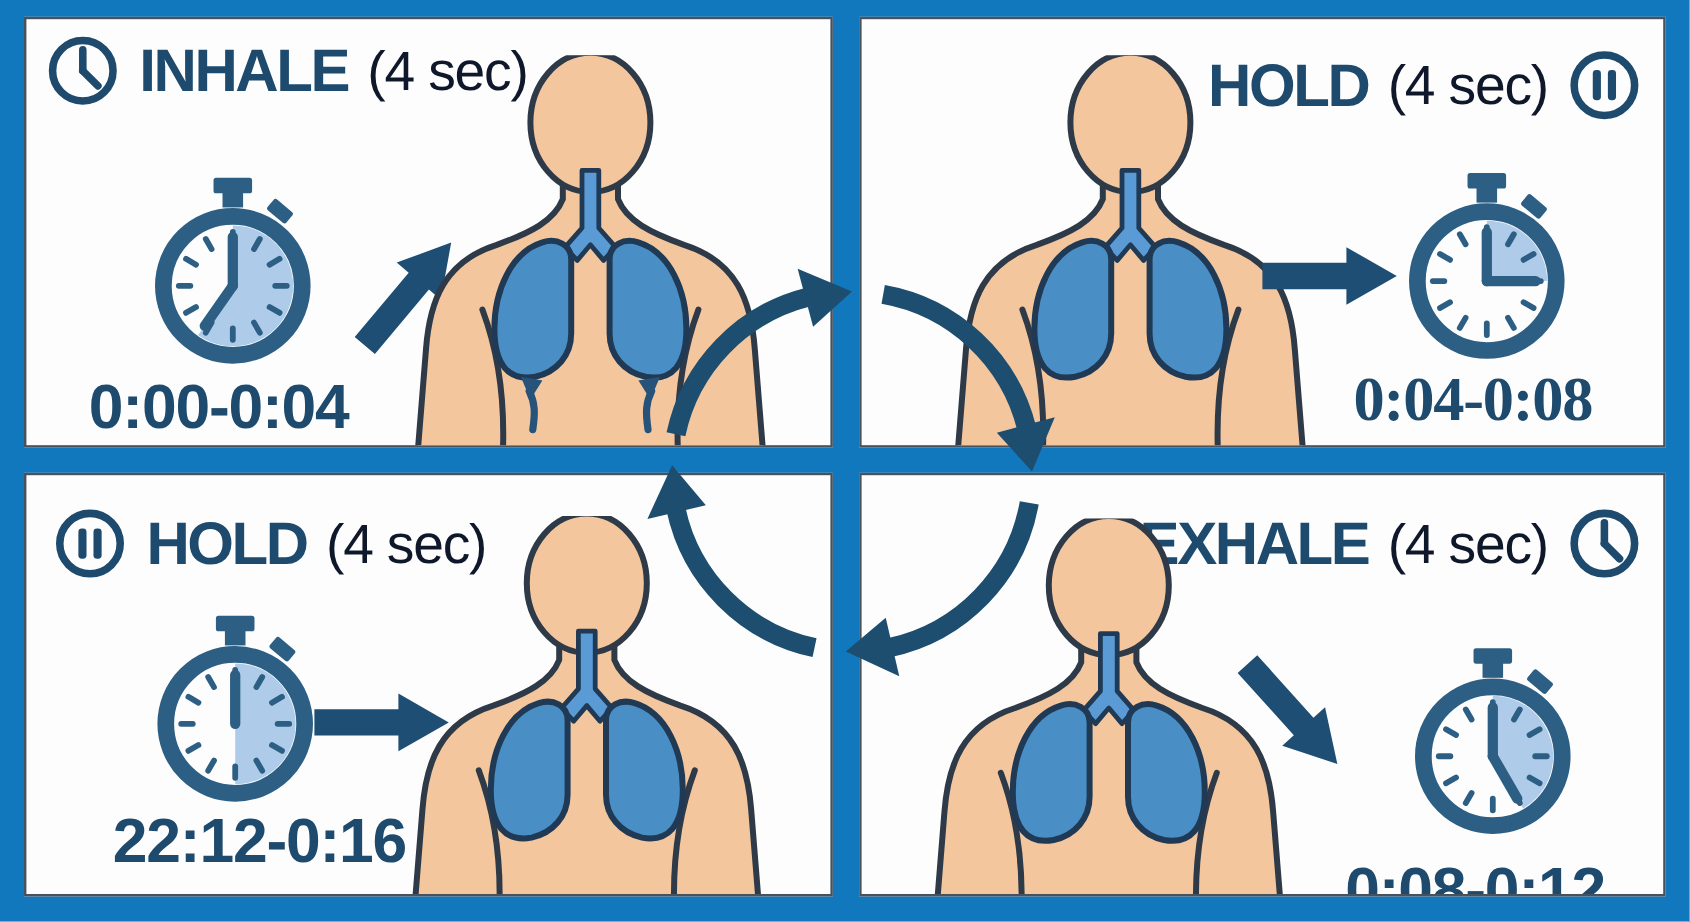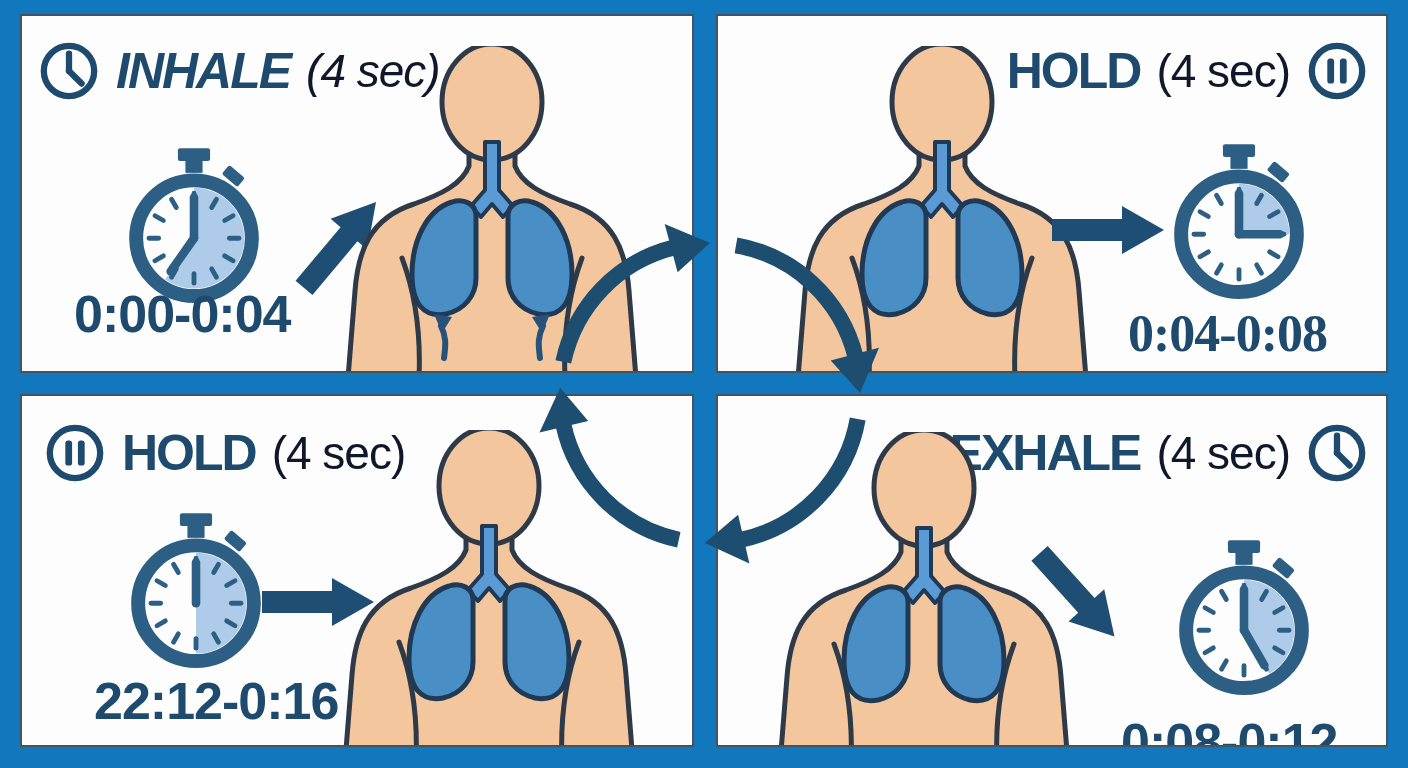--- a/index.html
+++ b/index.html
@@ -5,30 +5,30 @@
   html,body{margin:0;padding:0;}
   .stage{position:relative;width:1408px;height:768px;background:#1278be;overflow:hidden;
          font-family:"Liberation Sans",sans-serif;}
   .panel{position:absolute;background:#fdfdfe;border:2px solid #47525c;box-sizing:border-box;overflow:hidden;z-index:1;}
   .panel.tl{left:20px;top:14px;width:674px;height:359px;}
   .panel.tr{left:716px;top:14px;width:672px;height:359px;}
   .panel.bl{left:20px;top:394px;width:674px;height:353px;}
   .panel.br{left:716px;top:394px;width:672px;height:353px;}
 
   .header{position:absolute;display:flex;align-items:center;gap:16px;white-space:nowrap;}
-  .tl .header{left:16px;top:24px;font-style:italic;}
+  .tl .header{left:16px;top:12px;}
   .tr .header{right:18px;top:24px;}
   .bl .header{left:22px;top:26px;}
   .br .header{right:18px;top:26px;}
   .phase-label{font-size:50px;font-weight:800;color:#1d4a6d;letter-spacing:-2px;}
   .phase-duration{font-size:46px;font-weight:500;color:#0f172a;letter-spacing:-1px;}
   .corner-icon{width:62px;height:62px;flex:0 0 auto;}
 
   .time{position:absolute;font-size:52px;font-weight:800;color:#1d4a6d;letter-spacing:-1px;}
-  .tl .time{left:52px;top:268px;}
+  .tl .time{left:52px;top:294px;}
   .tr .time{left:410px;top:288px;font-family:Liberation Serif, serif;}
   .bl .time{left:72px;top:275px;}
   .br .time{left:403px;top:280px;margin-top:36px;}
 
   .figure{position:absolute;width:300px;height:330px;}
   .tl .figure{left:320px;top:30px;}
   .tr .figure{left:74px;top:30px;}
   .bl .figure{left:317px;top:34px;}
   .br .figure{left:56px;top:36px;}
 

